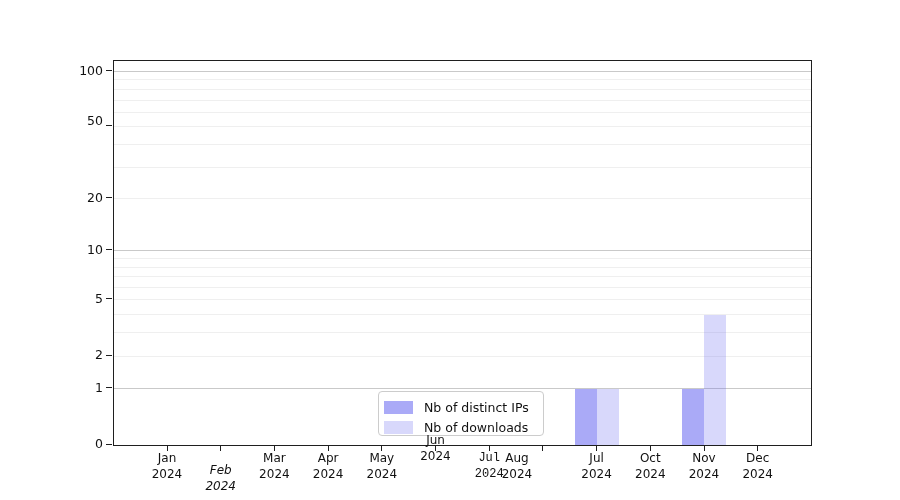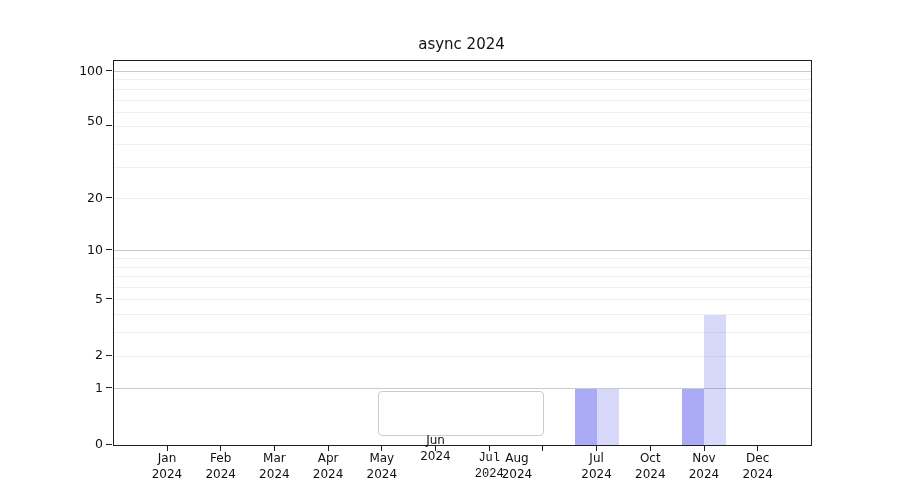--- a/index.html
+++ b/index.html
@@ -36,21 +36,20 @@
     box-sizing:border-box;padding:5px 0 0 5px;
   }
   .legend-row{display:flex;align-items:center;height:20px;}
   .legend-swatch{width:29px;height:13px;flex:0 0 29px;margin-right:11px;}
   .legend-label{font-size:12.5px;color:#111;white-space:nowrap;}
 </style>
 </head>
 <body>
 
 <div id="canvas">
-  <div class="chart-title">async 2024</div>
   <div class="plot-area" id="plot">
       <div class="gridline minor" style="top: 294.591px;"></div>
       <div class="gridline minor" style="top: 271.309px;"></div>
       <div class="gridline minor" style="top: 253.251px;"></div>
       <div class="gridline minor" style="top: 238.496px;"></div>
       <div class="gridline minor" style="top: 226.021px;"></div>
       <div class="gridline minor" style="top: 215.214px;"></div>
       <div class="gridline minor" style="top: 205.682px;"></div>
       <div class="gridline minor" style="top: 197.155px;"></div>
       <div class="gridline minor" style="top: 137.112px;"></div>
@@ -65,20 +64,28 @@
       <div class="gridline major" style="top: 189.442px;"></div>
       <div class="gridline major" style="top: 10.0055px;"></div>
       <div class="bar" style="left: 460.6px; width: 22px; top: 327.905px; height: 56.0953px; background: rgb(100, 100, 240); opacity: 0.55;"></div>
       <div class="bar" style="left: 568px; width: 22px; top: 327.905px; height: 56.0953px; background: rgb(100, 100, 240); opacity: 0.55;"></div>
       <div class="bar" style="left: 482.6px; width: 22px; top: 327.905px; height: 56.0953px; background: rgb(100, 100, 240); opacity: 0.25;"></div>
       <div class="bar" style="left: 590px; width: 22px; top: 253.751px; height: 130.249px; background: rgb(100, 100, 240); opacity: 0.25;"></div>
     </div>
   <div id="yaxis"></div>
   <div id="xaxis"></div>
   <div class="legend" id="legend">
+      <div class="legend-row">
+        <div class="legend-swatch" style="background: rgb(100, 100, 240); opacity: 0.55;"></div>
+        <div class="legend-label">Nb of distinct IPs</div>
+      </div>
+      <div class="legend-row">
+        <div class="legend-swatch" style="background: rgb(100, 100, 240); opacity: 0.25;"></div>
+        <div class="legend-label">Nb of downloads</div>
+      </div>
     </div>
 <div class="ytick-mark" style="left: 106px; top: 443.5px;"></div>
     <div class="ytick-label" style="left: 63px; top: 437px;">0</div>
     <div class="ytick-mark" style="left: 106px; top: 387.405px;"></div>
     <div class="ytick-label" style="left: 63px; top: 380.905px;">1</div>
     <div class="ytick-mark" style="left: 106px; top: 354.591px;"></div>
     <div class="ytick-label" style="left: 63px; top: 348.091px;">2</div>
     <div class="ytick-mark" style="left: 106px; top: 298.496px;"></div>
     <div class="ytick-label" style="left: 63px; top: 291.996px;">5</div>
     <div class="ytick-mark" style="left: 106px; top: 249.442px;"></div>
@@ -88,21 +95,21 @@
     <div class="ytick-mark" style="left: 106px; top: 125.303px;"></div>
     <div class="ytick-label" style="left: 63px; top: 114px;">50</div>
     <div class="ytick-mark" style="left: 106px; top: 70.0055px;"></div>
     <div class="ytick-label" style="left: 63px; top: 63.5055px;">100</div>
     <div class="xtick-mark" style="left: 166.5px; top: 445px;"></div>
     <div class="xtick-label" style="left: 135px; top: 451px;">
       <div>Jan</div>
       <div>2024</div>
     </div>
     <div class="xtick-mark" style="left: 220.2px; top: 445px;"></div>
-    <div class="xtick-label" style="left: 188.7px; top: 451px;">
+    <div class="xtick-label" style="left: 188.7px; top: 463px; font-style: italic;">
       <div>Feb</div>
       <div>2024</div>
     </div>
     <div class="xtick-mark" style="left: 273.9px; top: 445px;"></div>
     <div class="xtick-label" style="left: 242.4px; top: 451px;">
       <div>Mar</div>
       <div>2024</div>
     </div>
     <div class="xtick-mark" style="left: 327.6px; top: 445px;"></div>
     <div class="xtick-label" style="left: 296.1px; top: 451px;">

